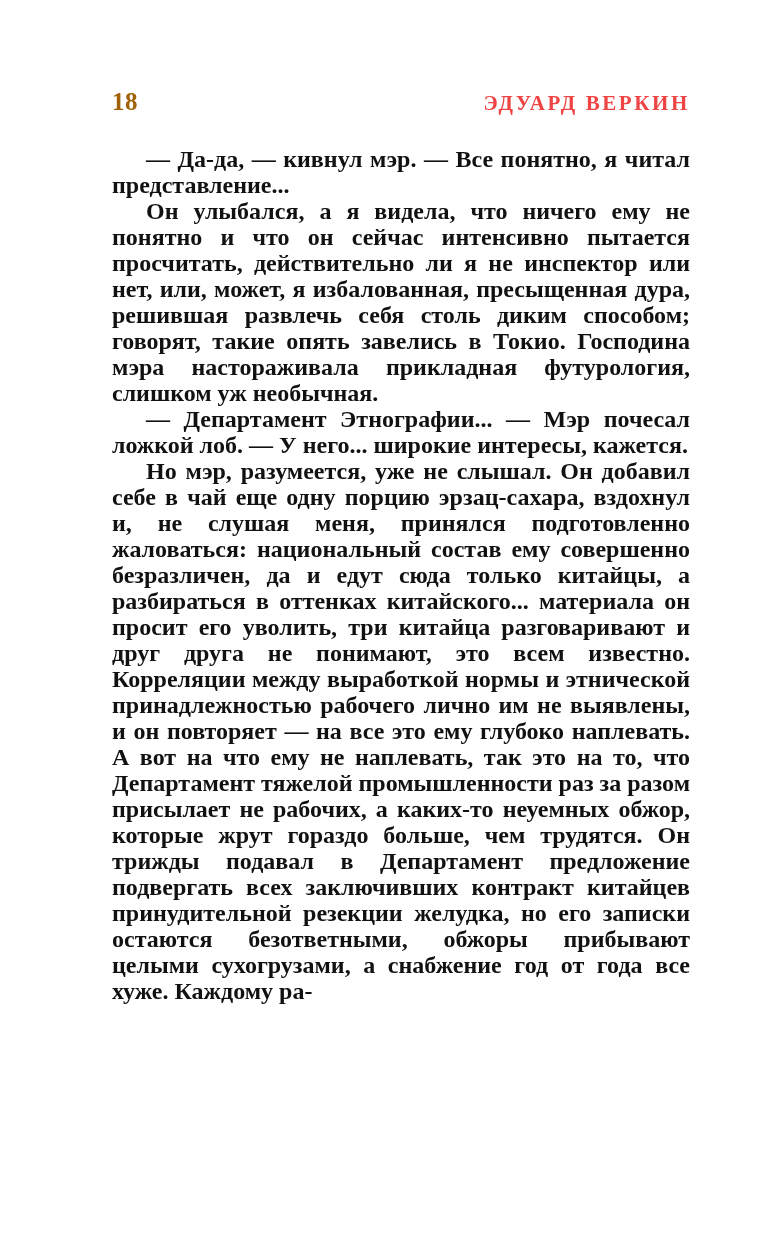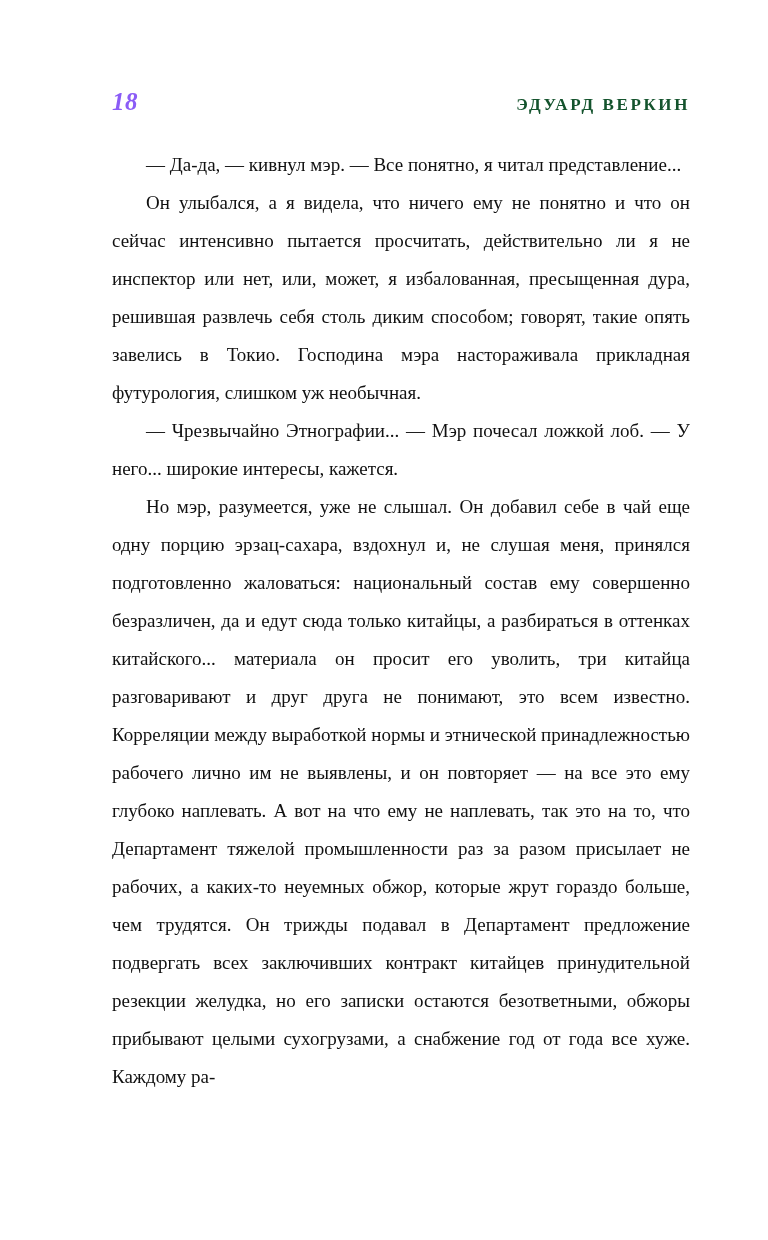--- a/index.html
+++ b/index.html
@@ -24,53 +24,53 @@
   .running-head {
     display: flex;
     align-items: baseline;
     justify-content: space-between;
     margin-bottom: 30px;
     height: 28px;
   }
   .folio {
     font-size: 25px;
     font-weight: bold;
-    font-style: italic;
     letter-spacing: 0.5px;
-    color: #8b5cf6;
+    color: #a16207;
   }
   .author-head {
-    font-size: 17px;
+    font-size: 21px;
     font-weight: bold;
     letter-spacing: 2.6px;
     text-transform: uppercase;
-    color: #14532d;
+    color: #ef4444;
   }
   .body-text {
-    font-size: 19px;
-    line-height: 38px;
+    font-size: 24px;
+    line-height: 26px;
     text-align: justify;
     text-justify: inter-word;
     hyphens: manual;
+    font-weight: bold;
   }
   .body-text p {
     margin: 0;
     text-indent: 34px;
   }
 </style>
 </head>
 <body>
 
 <div class="page">
 
   <div class="running-head">
     <span class="folio">18</span>
     <span class="author-head">ЭДУАРД ВЕРКИН</span>
   </div>
 
   <div class="body-text">
     <p>— Да-да, — кивнул мэр. — Все понятно, я читал представление...</p>
     <p>Он улыбался, а я видела, что ничего ему не понятно и что он сейчас интенсивно пытается просчитать, действительно ли я не инспектор или нет, или, может, я избалованная, пресыщенная дура, решившая развлечь себя столь диким способом; говорят, такие опять завелись в Токио. Господина мэра настораживала прикладная футурология, слишком уж необычная.</p>
-    <p>— Чрезвычайно Этнографии... — Мэр почесал ложкой лоб. — У него... широкие интересы, кажется.</p>
+    <p>— Департамент Этнографии... — Мэр почесал ложкой лоб. — У него... широкие интересы, кажется.</p>
     <p>Но мэр, разумеется, уже не слышал. Он добавил себе в чай еще одну порцию эрзац-сахара, вздохнул и, не слушая меня, принялся подготовленно жаловаться: национальный состав ему совершенно безразличен, да и едут сюда только китайцы, а разбираться в оттенках китайского... материала он просит его уволить, три китайца разговаривают и друг друга не понимают, это всем известно. Корреляции между выработкой нормы и этнической принадлежностью рабочего лично им не выявлены, и он повторяет — на все это ему глубоко наплевать. А вот на что ему не наплевать, так это на то, что Департамент тяжелой промышленности раз за разом присылает не рабочих, а каких-то неуемных обжор, которые жрут гораздо больше, чем трудятся. Он трижды подавал в Департамент предложение подвергать всех заключивших контракт китайцев принудительной резекции желудка, но его записки остаются безответными, обжоры прибывают целыми сухогрузами, а снабжение год от года все хуже. Каждому ра-</p>
   </div>
 
 </div>
 
 </body></html>

